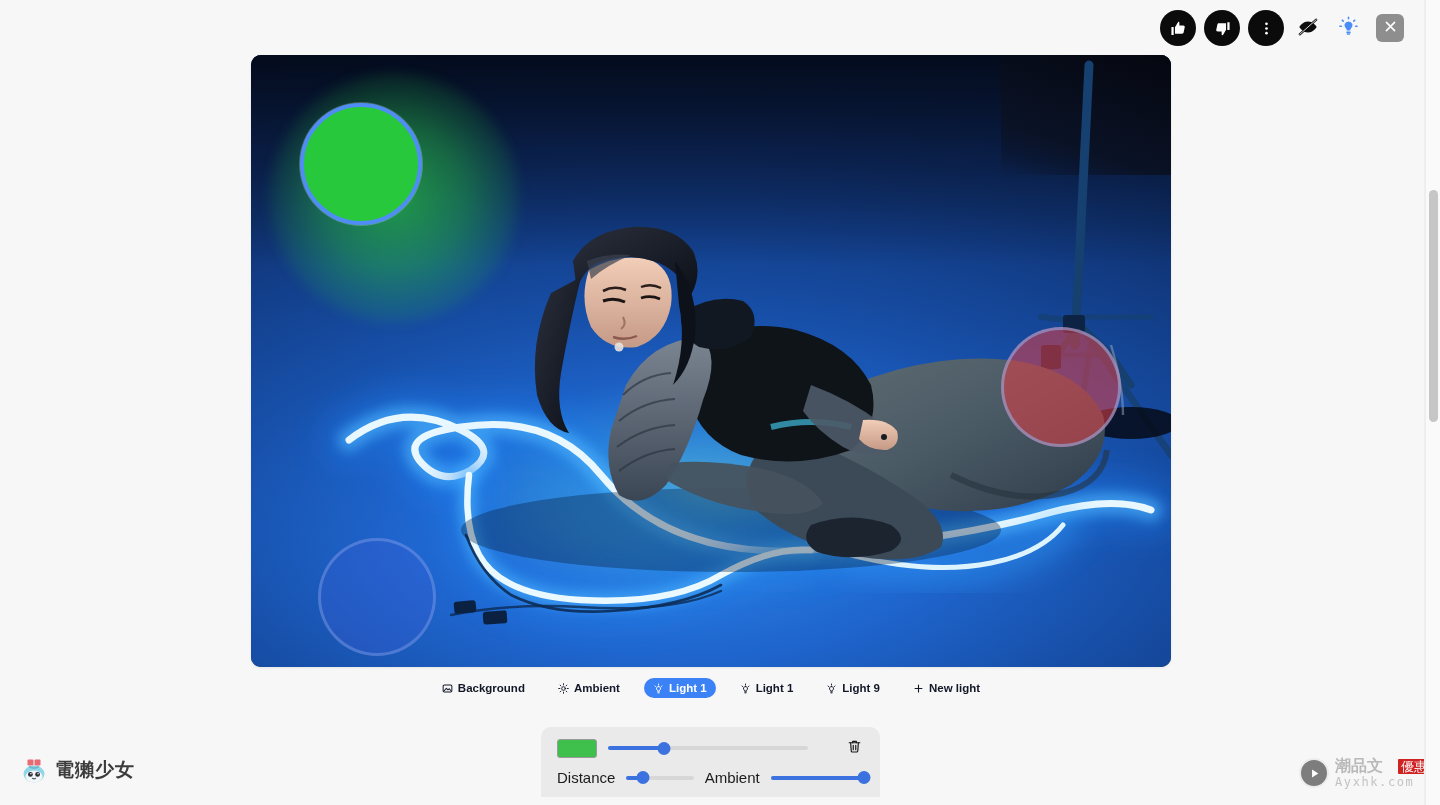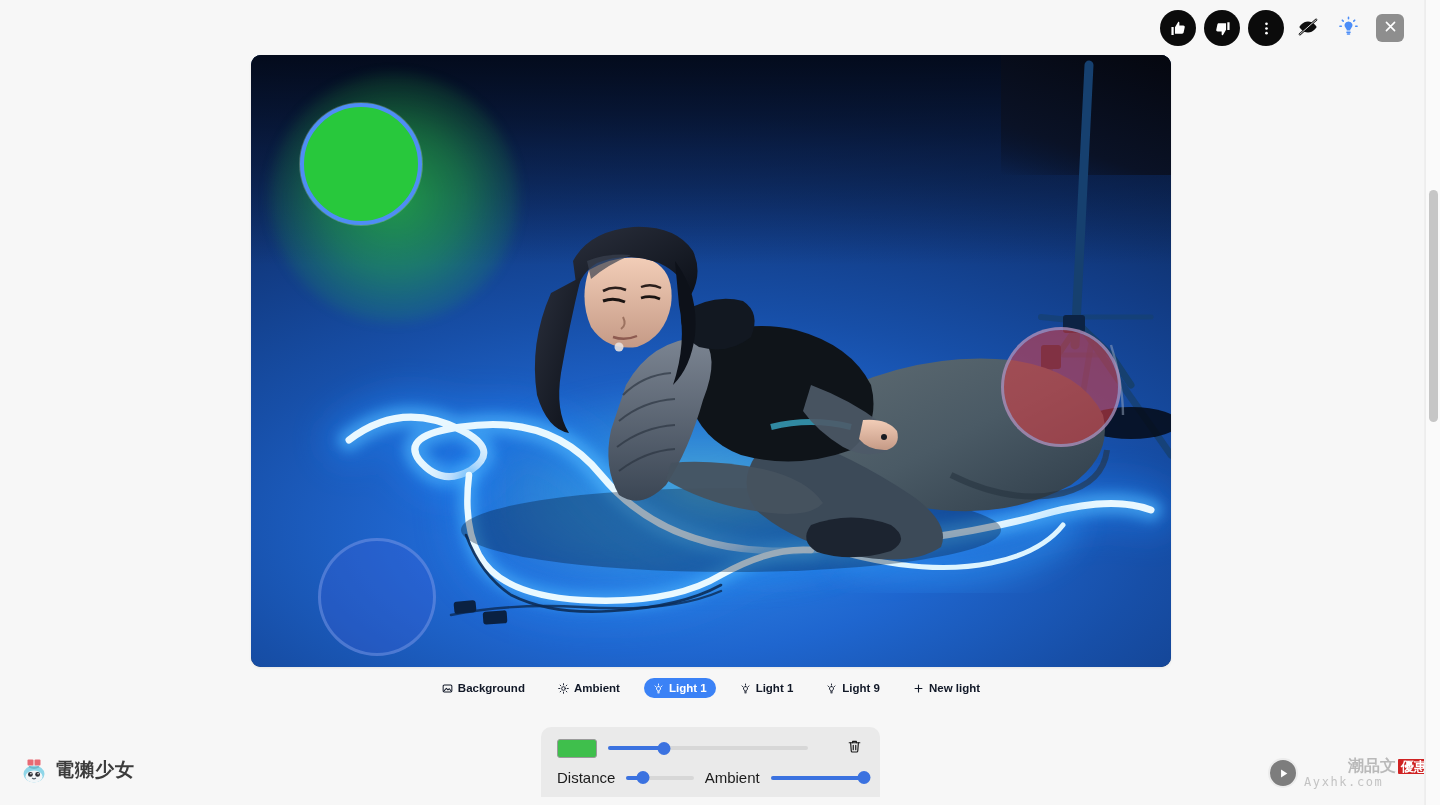--- a/index.html
+++ b/index.html
@@ -210,27 +210,26 @@
     display: flex; align-items: center; gap: 6px;
   }
   .play-circle {
     width: 30px; height: 30px; border-radius: 50%;
     background: #7d7d7d;
     display: flex; align-items: center; justify-content: center; flex: none;
     border: 2px solid #ececec;
   }
   .wm-right-stack { display: flex; flex-direction: column; line-height: 1; }
   .wm-cn {
-    display: flex; align-items: center; gap: 2px;
+    display: flex; align-items: center; gap: 15px;
     font-size: 16px; color: #b9b9b9; font-family: "DejaVu Sans", sans-serif;
     font-weight: 700;
-    margin-left: 44px;
   }
   .wm-red {
-    background: #cf2222; color: #fff; font-size: 13px; font-weight: 700;
+    background: #cf2222; color: #fff; font-size: 13px; font-weight: 400;
     padding: 1px 3px; border-radius: 1px;
     font-family: "DejaVu Sans", sans-serif;
   }
   .wm-url {
     font-size: 12px; color: #c3c3c3; letter-spacing: 1.6px;
     font-family: "DejaVu Sans Mono", monospace; margin-top: 2px;
   }
 
   
   .scrollbar-track {

